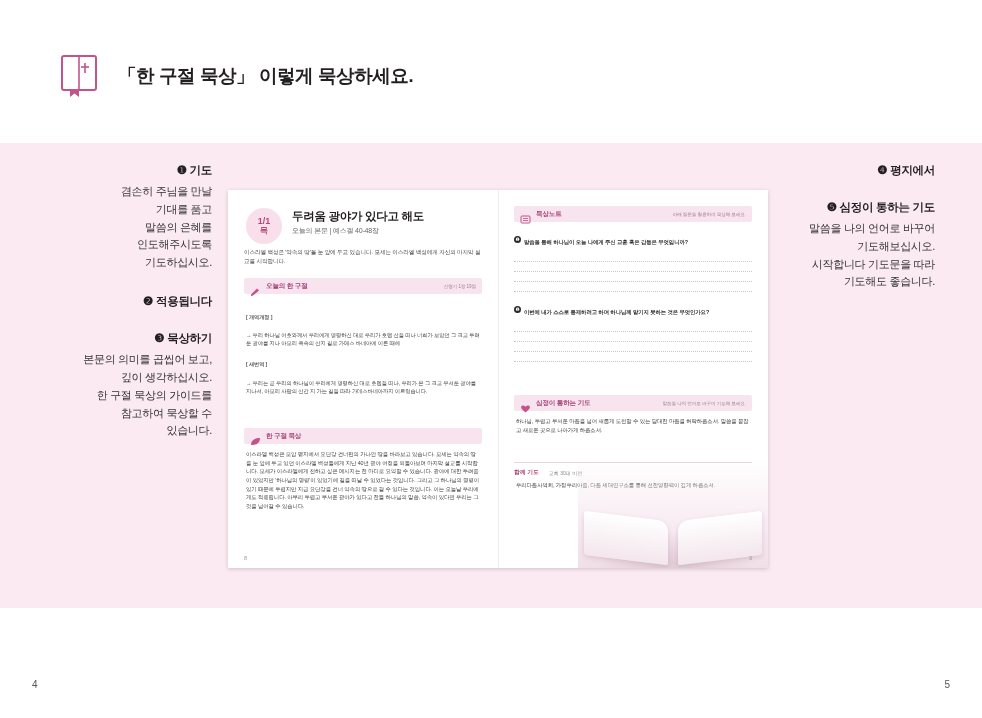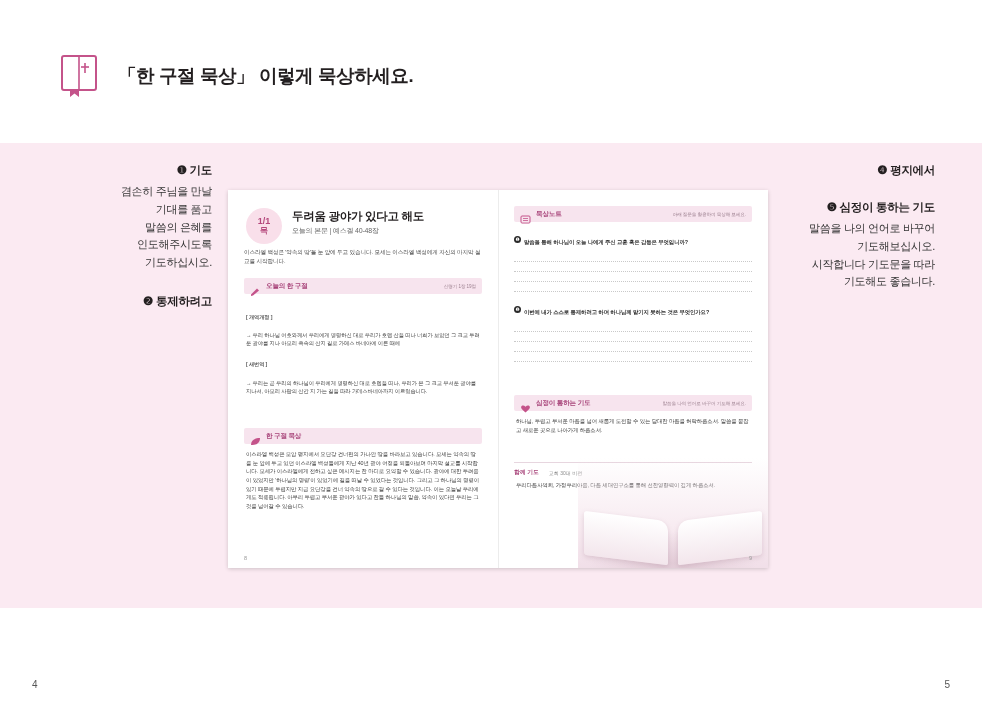--- a/index.html
+++ b/index.html
@@ -301,21 +301,29 @@
 <div class="left-col">
   <div class="step">
     <div class="step-title">❶ 기도</div>
     <div class="step-body">겸손히 주님을 만날
 기대를 품고
 말씀의 은혜를
 인도해주시도록
 기도하십시오.</div>
   </div>
   <div class="step">
-    <div class="step-title">❷ 통제하려고</div>
+    <div class="step-title">❷ 적용됩니다</div>
+  </div>
+  <div class="step">
+    <div class="step-title">❸ 묵상하기</div>
+    <div class="step-body">본문의 의미를 곱씹어 보고,
+깊이 생각하십시오.
+한 구절 묵상의 가이드를
+참고하여 묵상할 수
+있습니다.</div>
   </div>
 </div>
 
 <div class="right-col">
   <div class="step">
     <div class="step-title">❹ 평지에서</div>
   </div>
   <div class="step">
     <div class="step-title">❺ 심정이 통하는 기도</div>
     <div class="step-body">말씀을 나의 언어로 바꾸어

